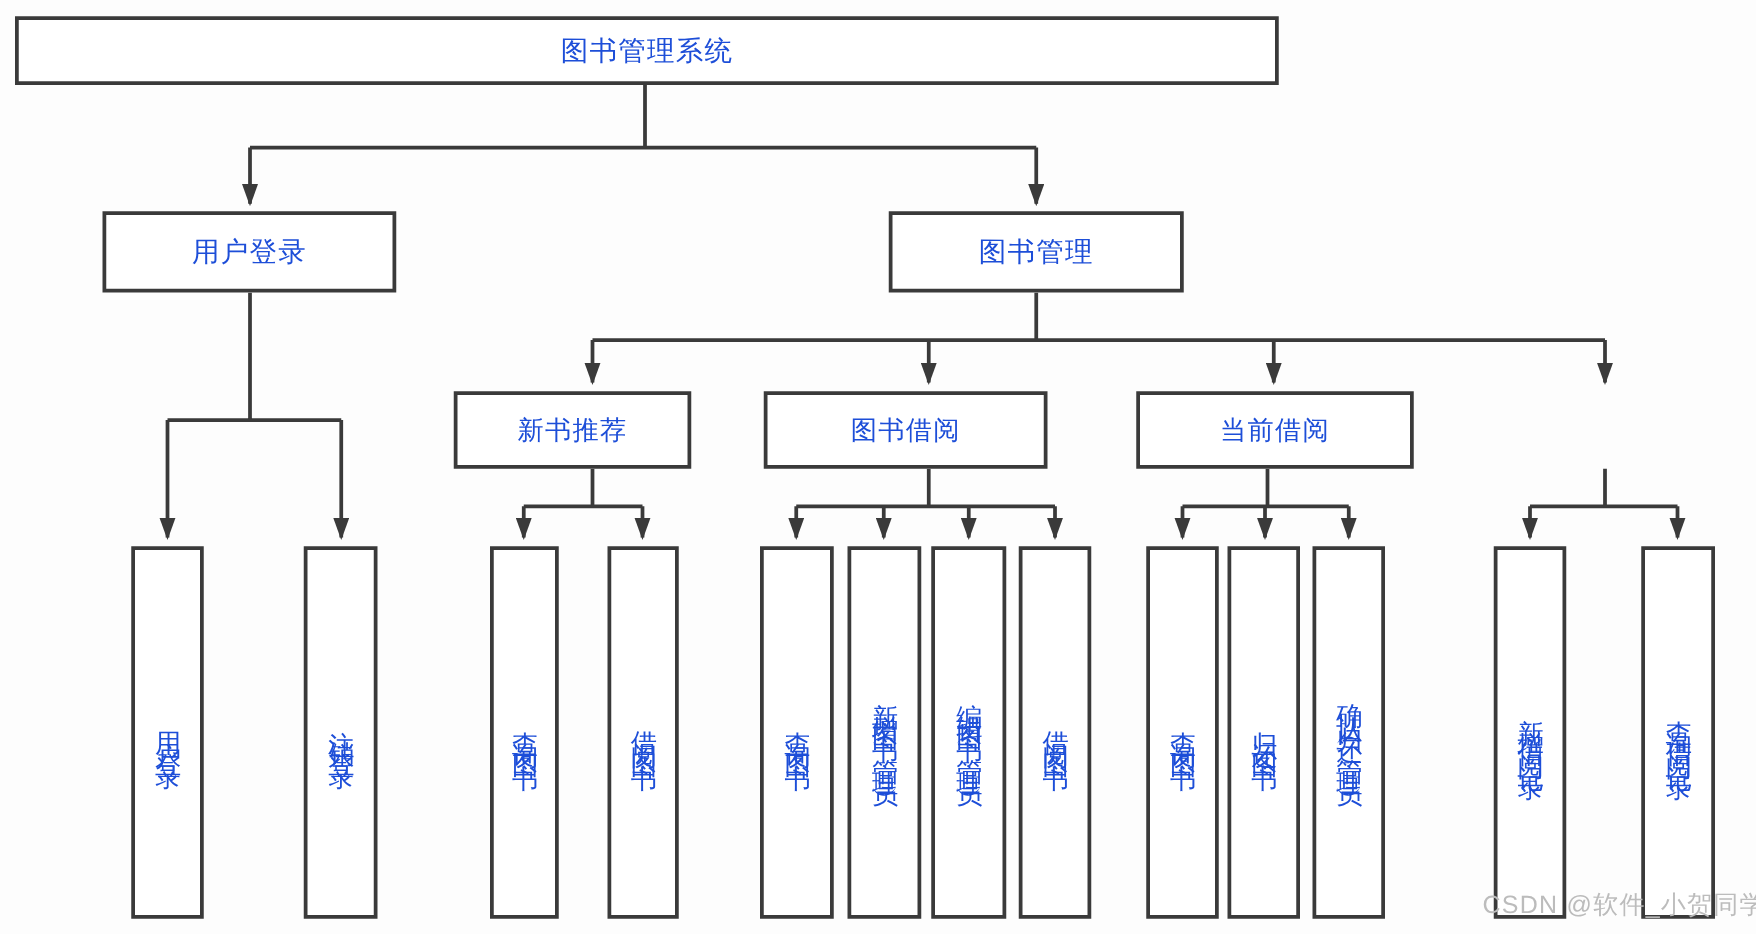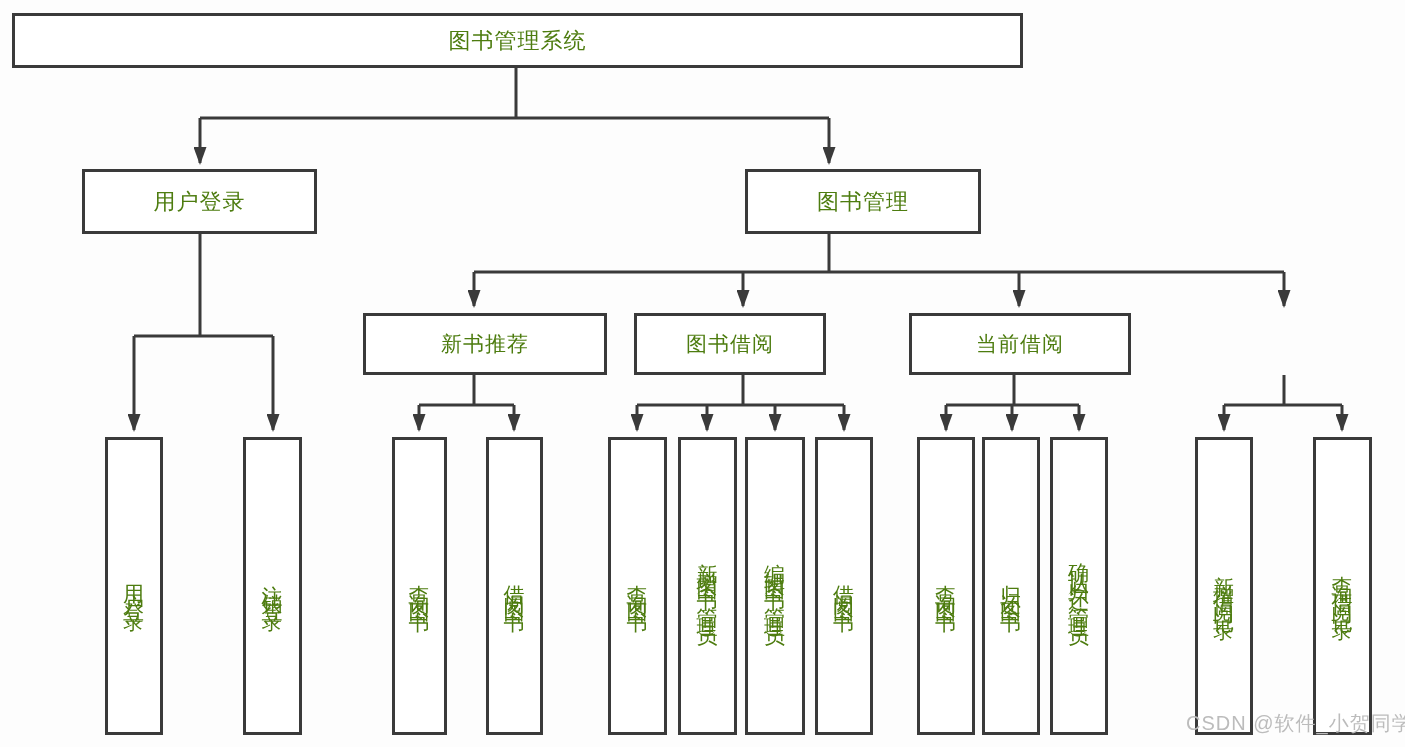--- a/index.html
+++ b/index.html
@@ -25,21 +25,21 @@
     pointer-events:none;
   }
   .node{
     position:absolute;
     box-sizing:border-box;
     border:3px solid var(--line);
     background:var(--box-bg);
     display:flex;
     align-items:center;
     justify-content:center;
-    color:#4d7c0f;
+    color:#1d4ed8;
     font-size:22px;
     letter-spacing:1px;
     white-space:nowrap;
     z-index:2;
   }
   .node.lv3{font-size:21px;}
   .node.v{
     font-size:21px;
   }
   .node.v span{
@@ -106,28 +106,28 @@
     </g>
   </svg>
 
   <div class="node" style="left:12px;top:13px;width:1011px;height:55px">
     <span>图书管理系统</span>
   </div>
 
   <div class="node" style="left:82px;top:169px;width:235px;height:65px">
     <span>用户登录</span>
   </div>
-  <div class="node" style="left:745px;top:169px;width:236px;height:65px">
+  <div class="node" style="left:711px;top:169px;width:236px;height:65px">
     <span>图书管理</span>
   </div>
 
-  <div class="node lv3" style="left:363px;top:313px;width:244px;height:62px">
+  <div class="node lv3" style="left:363px;top:313px;width:190px;height:62px">
     <span>新书推荐</span>
   </div>
-  <div class="node lv3" style="left:634px;top:313px;width:192px;height:62px">
+  <div class="node lv3" style="left:611px;top:313px;width:227px;height:62px">
     <span>图书借阅</span>
   </div>
   <div class="node lv3" style="left:909px;top:313px;width:222px;height:62px">
     <span>当前借阅</span>
   </div>
 
   <div class="node v" style="left:105px;top:437px;width:58px;height:298px">
     <span>用户登录</span>
   </div>
   <div class="node v" style="left:243px;top:437px;width:59px;height:298px">

